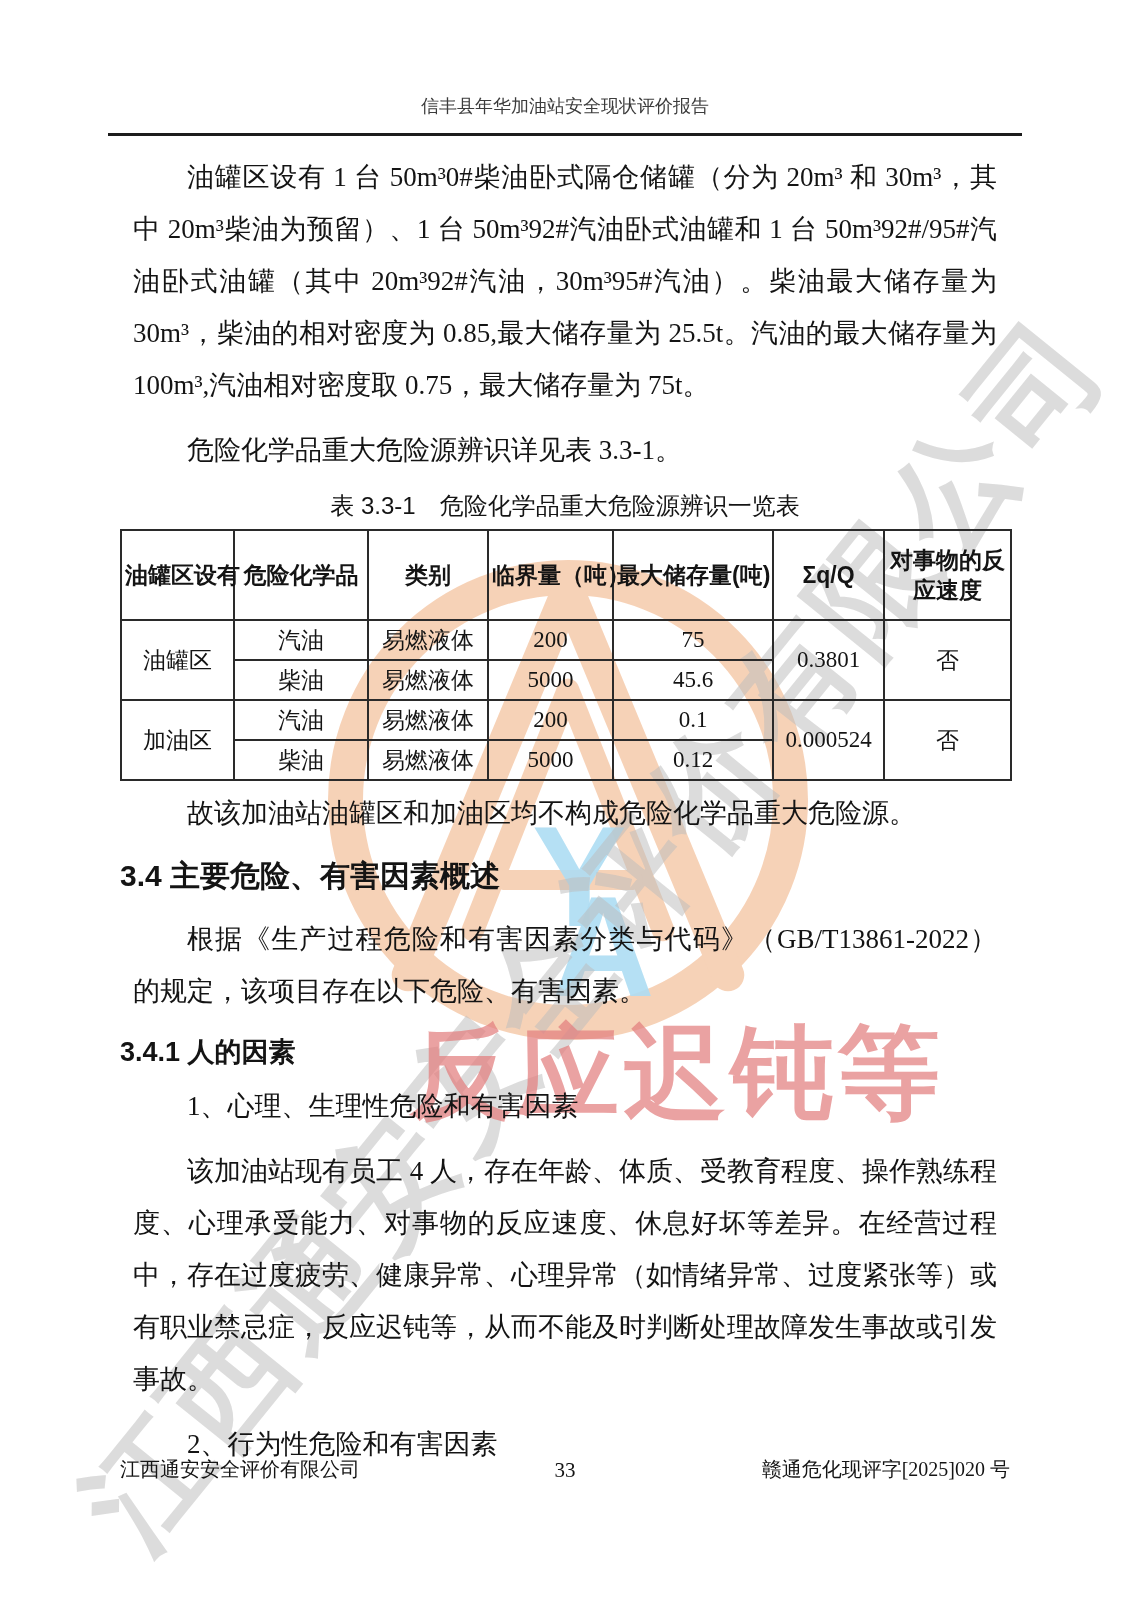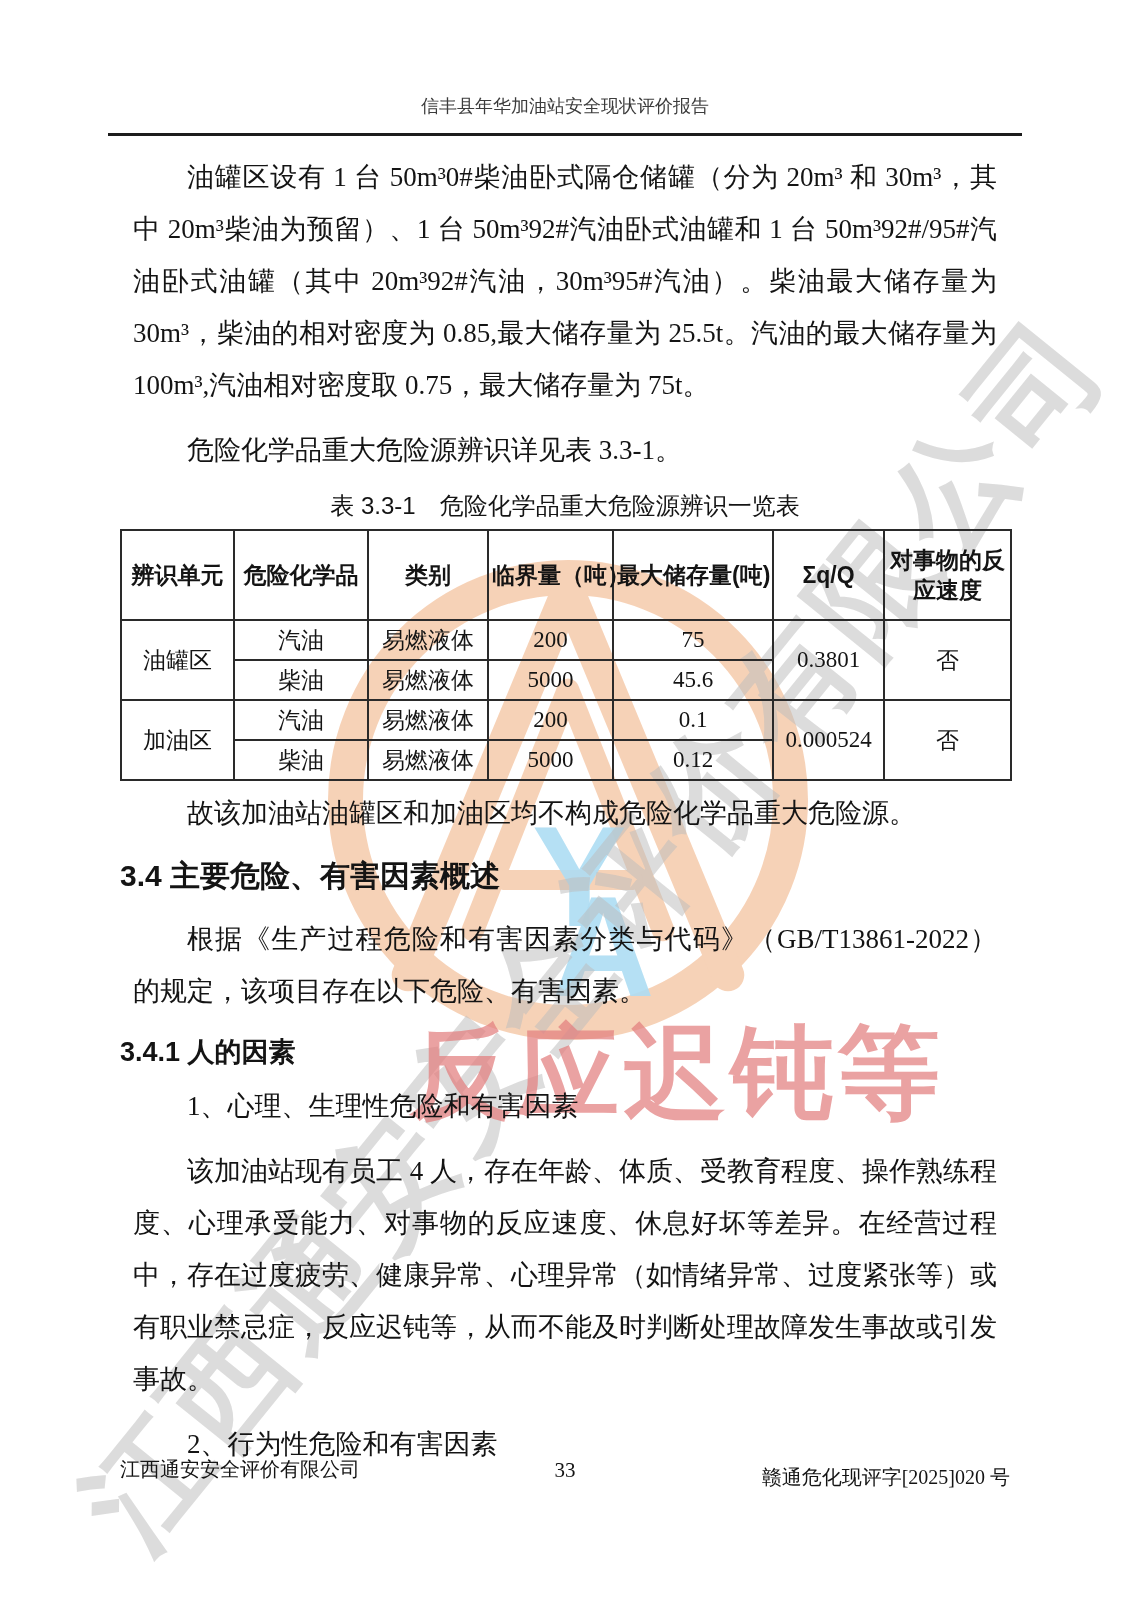--- a/index.html
+++ b/index.html
@@ -61,21 +61,21 @@
   }
   .h3 {
     margin:12px 0 0; font-family:"Liberation Sans","DejaVu Sans",sans-serif;
     font-weight:bold; font-size:27px; line-height:44px;
   }
   .mt6 { margin-top:6px !important; }
   .mt10 { margin-top:10px !important; }
   .footer { position:absolute; left:120px; right:121px; top:1456px; z-index:1; height:32px; font-size:20px; }
   .footer .f-left  { position:absolute; left:0; top:0; }
   .footer .f-page  { position:absolute; left:50%; top:2px; transform:translateX(-50%); font-size:21px; }
-  .footer .f-right { position:absolute; right:0; top:8px;margin-left:20px; }
+  .footer .f-right { position:absolute; right:0; top:0;margin-left:20px; }
 </style>
 </head>
 <body>
 
 <div class="page">
 
   <div class="wm-layer">
     <svg class="wm-logo" viewBox="0 0 200 200" fill="none">
       <circle cx="100" cy="100" r="89" stroke="#f2b78c" stroke-width="14"></circle>
       <path d="M100 16 L36 170 M100 16 L164 170" stroke="#f2b78c" stroke-width="13" stroke-linecap="round"></path>
@@ -104,21 +104,21 @@
         <col style="width:113px">
           <col style="width:134px">
           <col style="width:120px">
         <col style="width:125px">
           <col style="width:160px">
           <col style="width:111px">
           <col style="width:127px">
       </colgroup>
       <thead>
         <tr>
-          <th class="nw">辨识单元</th>
+          <th class="nw">油罐区设有</th>
           <th class="nw">危险化学品</th>
           <th class="nw">类别</th>
           <th class="nw">临界量（吨）</th>
           <th class="nw">最大储存量(吨)</th>
           <th class="nw">Σq/Q</th>
           <th>对事物的反应速度</th>
         </tr>
       </thead>
       <tbody>
         <tr>

